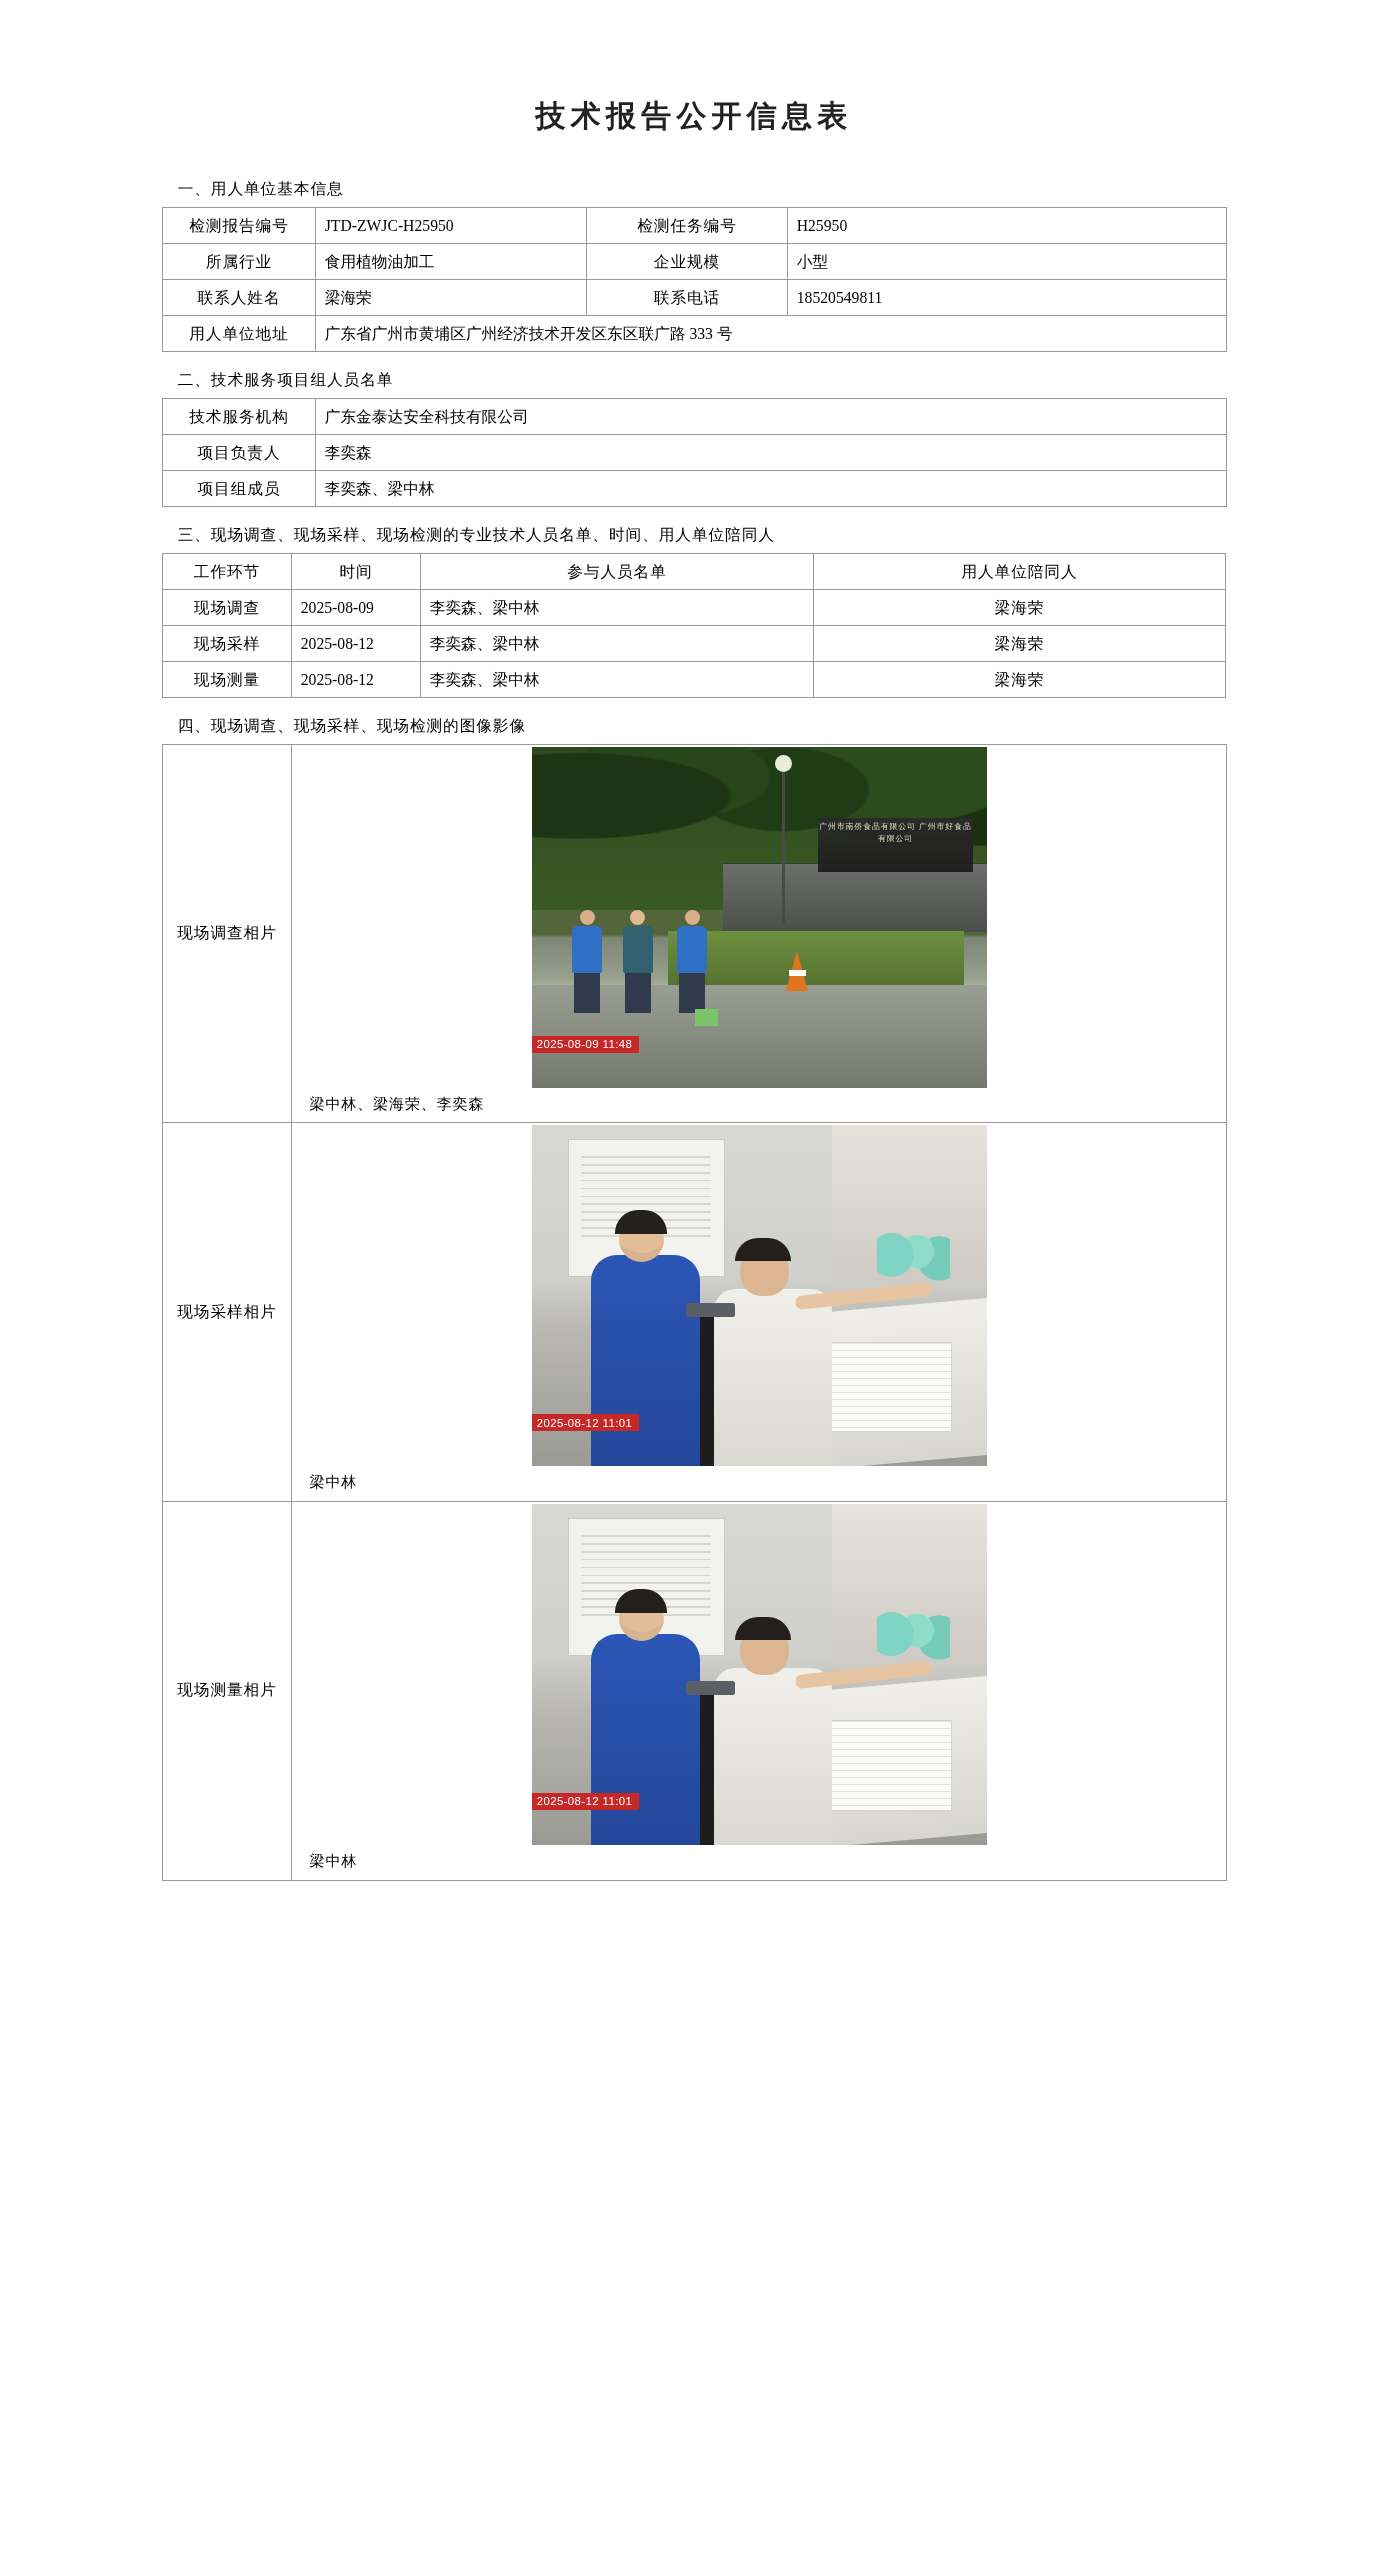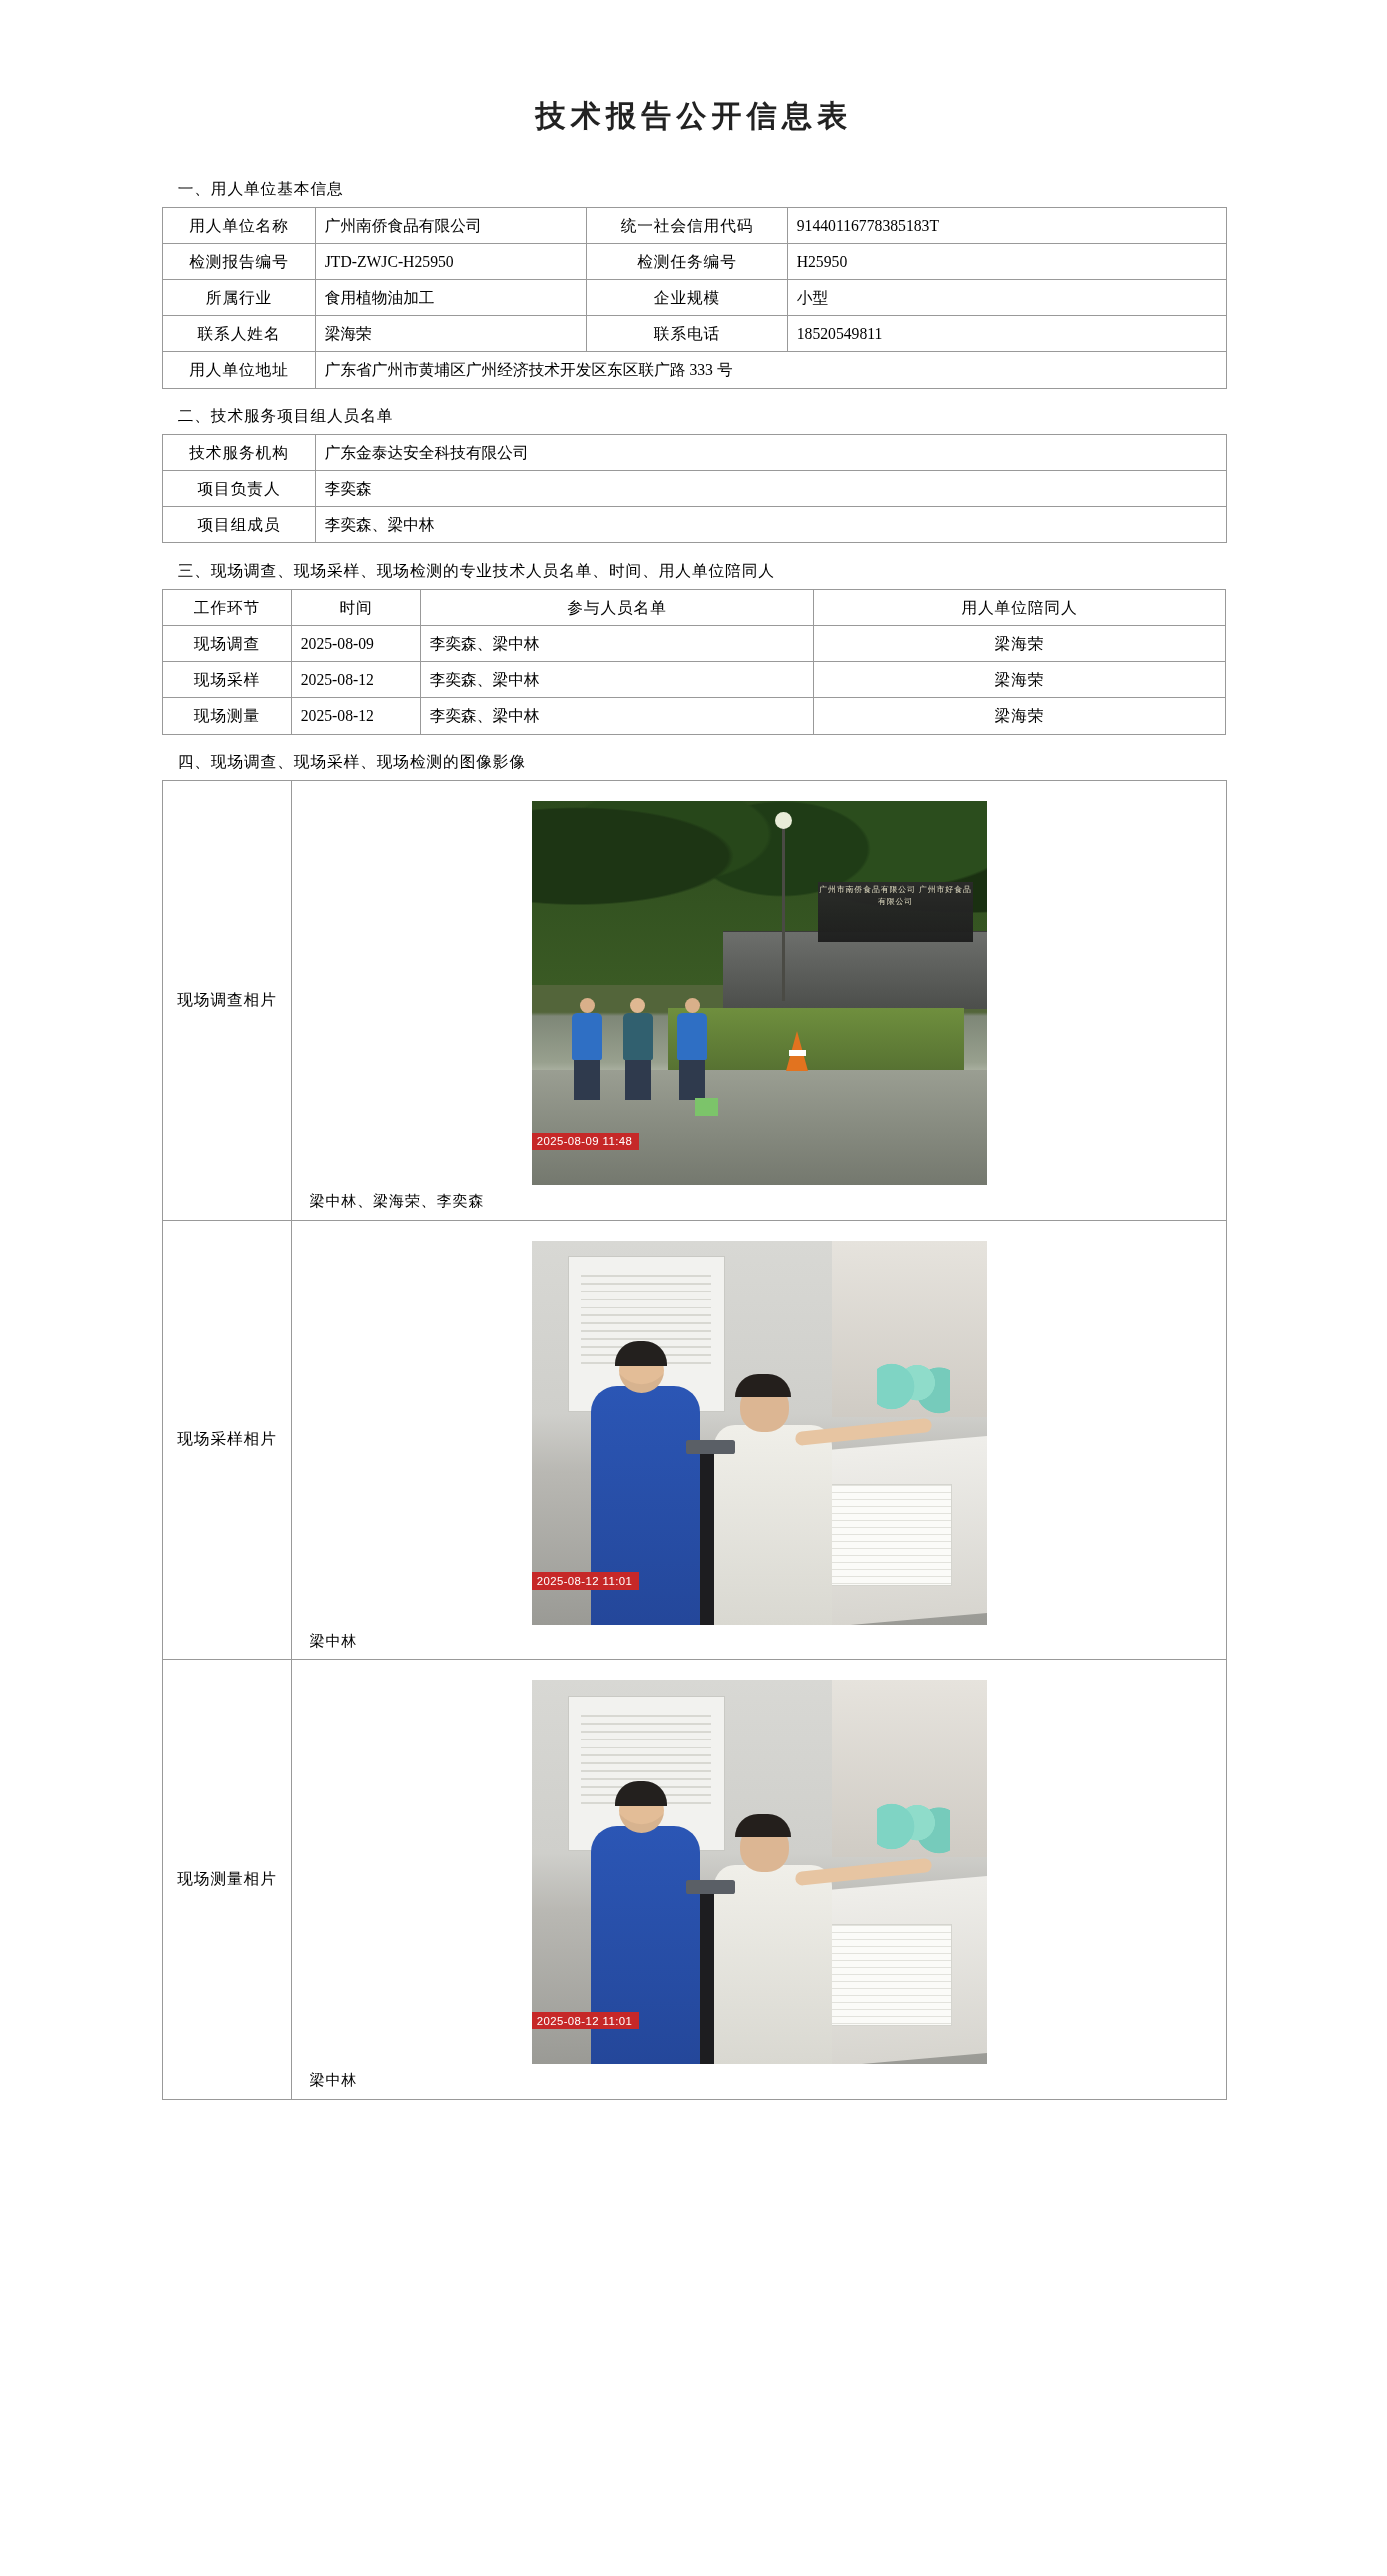--- a/index.html
+++ b/index.html
@@ -89,22 +89,22 @@
     vertical-align: top;
   }
   .photo-wrap {
     height: 100%;
     display: flex;
     flex-direction: column;
     justify-content: space-between;
   }
   .photo-img {
     width: 455px;
-    height: 384px;
-    margin: 20px auto 0 auto;
+    height: 341px;
+    margin: 2px auto 0 auto;
     position: relative;
     overflow: hidden;
   }
   .photo-caption {
     font-size: 15px;
     padding: 7px 0 8.7px 17.5px;
     letter-spacing: 0.9px;
   }
   .ts-bar {
     position: absolute;
@@ -271,26 +271,20 @@
 
   <div class="section-heading">一、用人单位基本信息</div>
   <table class="grid t1">
     <colgroup>
         <col class="c1">
         <col class="c2">
         <col class="c3">
         <col class="c4">
       </colgroup>
     <tbody>
-      <tr>
-        <td class="lbl">用人单位名称</td>
-        <td class="val">广州南侨食品有限公司</td>
-        <td class="lbl">统一社会信用代码</td>
-        <td class="val">91440116778385183T</td>
-      </tr>
       <tr>
         <td class="lbl">检测报告编号</td>
         <td class="val">JTD-ZWJC-H25950</td>
         <td class="lbl">检测任务编号</td>
         <td class="val">H25950</td>
       </tr>
       <tr>
         <td class="lbl">所属行业</td>
         <td class="val">食用植物油加工</td>
         <td class="lbl">企业规模</td>

